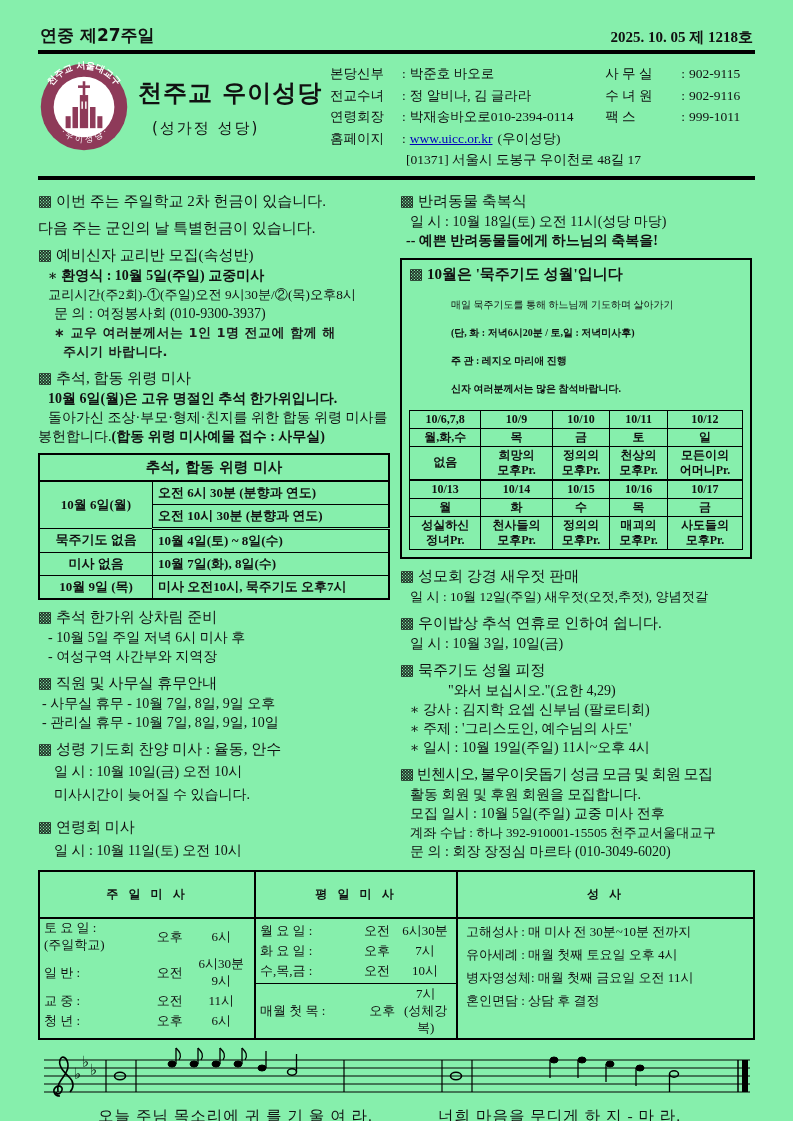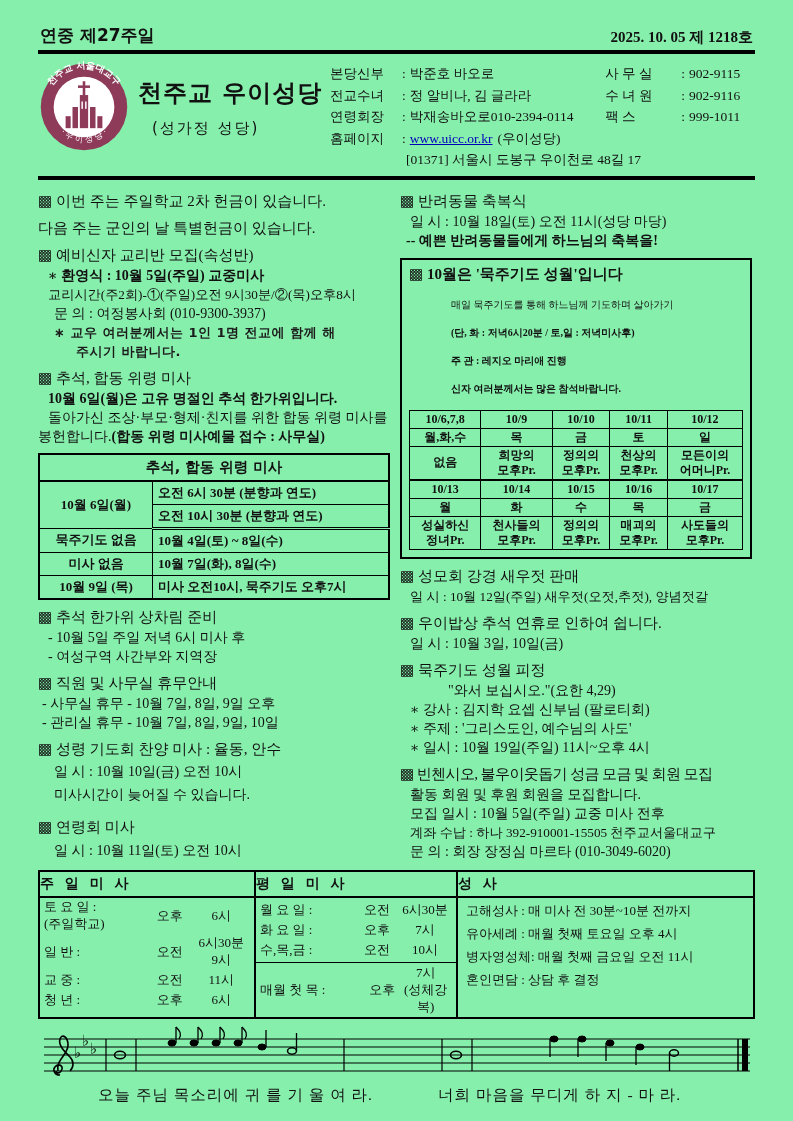--- a/index.html
+++ b/index.html
@@ -53,21 +53,21 @@
   .rosary-tbl{width:100%;border:1.5px solid #000;margin-top:5px;font-size:12px;font-weight:bold;}
   .rosary-tbl td{border:1px solid #000;text-align:center;padding:1px 0;white-space:pre-line;line-height:1.25;}
   .rosary-tbl tr.sep td{border-top:2px solid #000;}
   
   .mass-table{display:flex;border:2px solid #000;margin-top:8px;font-size:13px;}
   .ms{border-right:2px solid #000;display:flex;flex-direction:column;}
   .ms:last-child{border-right:none;}
   .ms-sun{width:214px;}
   .ms-week{width:200px;}
   .ms-sac{flex:1;}
-  .ms-title{font-weight:bold;font-size:14px;border-bottom:2px solid #000;padding:3px 0;letter-spacing:3px;font-family:"DejaVu Sans",sans-serif;}
+  .ms-title{text-align:center;font-weight:bold;font-size:12px;border-bottom:2px solid #000;padding:14px 0;letter-spacing:3px;font-family:"DejaVu Sans",sans-serif;}
   .mr{display:flex;align-items:center;padding:1px 4px;}
   .mname{white-space:pre-line;width:50%;line-height:1.3;}
   .mampm{width:22%;text-align:center;}
   .mtime{width:28%;text-align:center;white-space:pre-line;line-height:1.3;}
   .ms-week .mr.last{border-top:1.5px solid #000;margin-top:2px;padding-top:2px;}
   .sac-row{padding:2.5px 8px;white-space:nowrap;}
   
   .music{position:relative;margin-top:6px;height:104px;}
   .music svg{display:block;margin-left:6px;}
   .lyr{position:absolute;top:60px;font-size:15.5px;letter-spacing:1px;white-space:nowrap;}
@@ -161,21 +161,21 @@
 
     <section class="col">
       <div class="h" style="margin-top:10px">▩ 이번 주는 주일학교 2차 헌금이 있습니다.</div>
       <div class="h">다음 주는 군인의 날 특별헌금이 있습니다.</div>
 
       <div class="h">▩ 예비신자 교리반 모집(속성반)</div>
       <div class="ln b">∗ 환영식 : 10월 5일(주일) 교중미사</div>
       <div class="ln" style="font-size:13.2px">교리시간(주2회)-①(주일)오전 9시30분/②(목)오후8시</div>
       <div class="ln ind">문 의 : 여정봉사회 (010-9300-3937)</div>
       <div class="ln ind fancy">∗ 교우 여러분께서는 1인 1명 전교에 함께 해</div>
-      <div class="ln fancy" style="margin-left:38px">주시기 바랍니다.</div>
+      <div class="ln fancy" style="margin-left:25px">주시기 바랍니다.</div>
 
       <div class="h">▩ 추석, 합동 위령 미사</div>
       <div class="ln b">10월 6일(월)은 고유 명절인 추석 한가위입니다.</div>
       <div class="ln">돌아가신 조상·부모·형제·친지를 위한 합동 위령 미사를</div>
       <div class="ln" style="margin-left:0"><span>봉헌합니다.</span><span class="b" style="font-weight:bold">(합동 위령 미사예물 접수 : 사무실)</span></div>
 
       <table class="chuseok-tbl">
         <tbody>
             <tr>
               <td class="ttl" colspan="2">추석, 합동 위령 미사</td>

